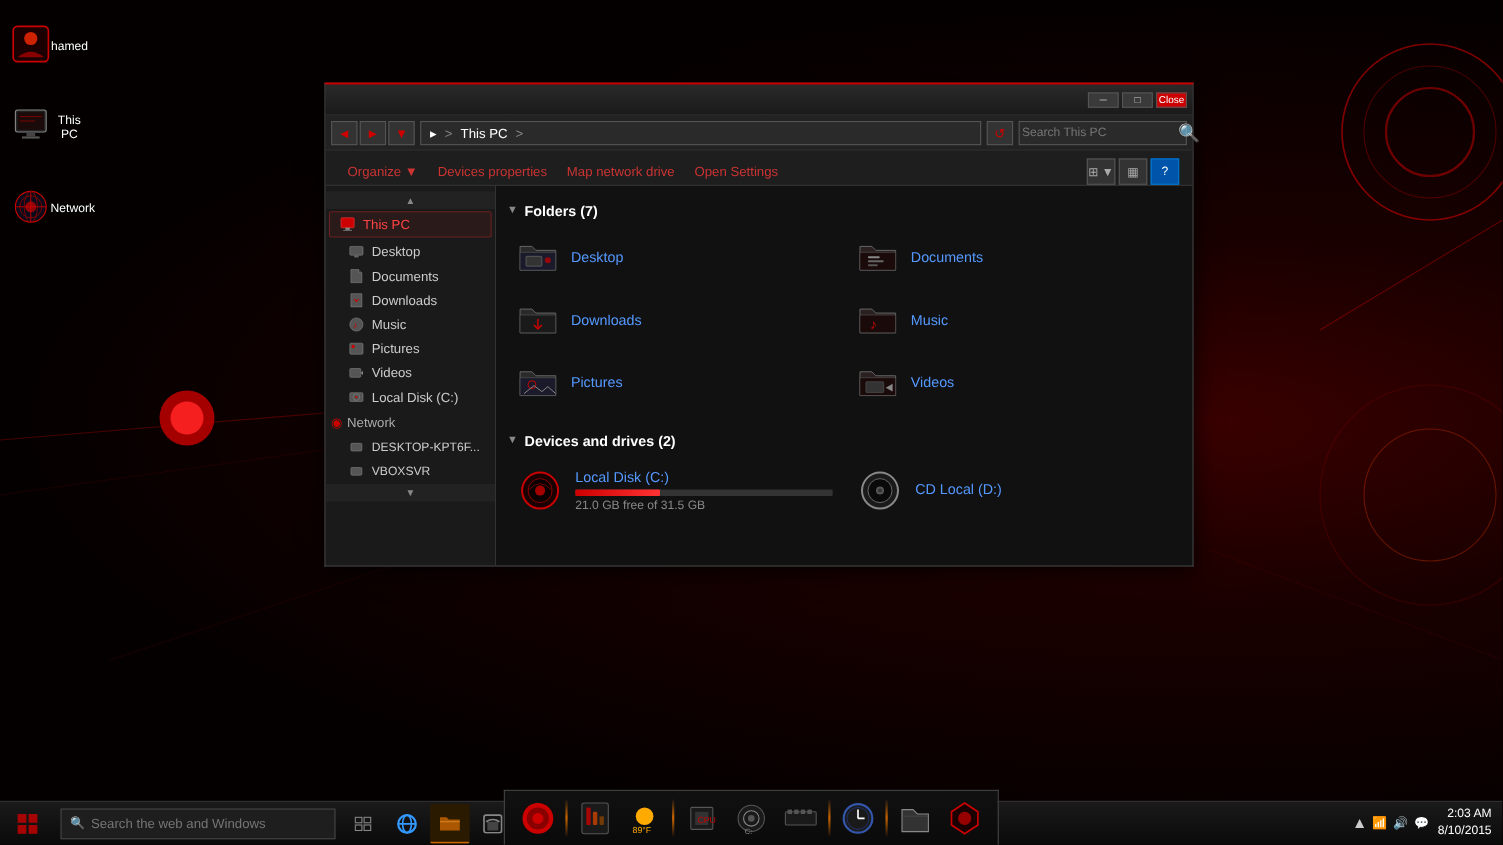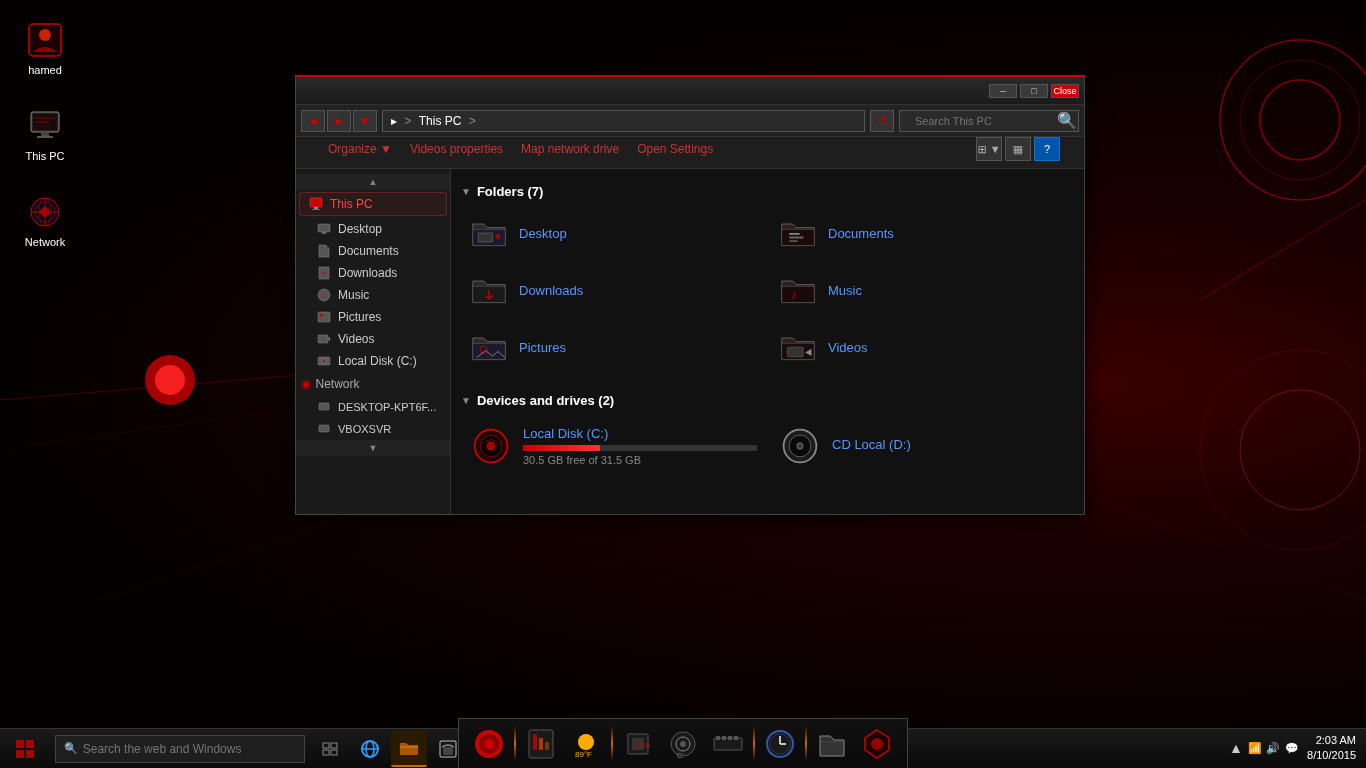--- a/index.html
+++ b/index.html
@@ -33,21 +33,21 @@
       left: 0;
       top: 0;
       display: flex;
       flex-direction: column;
       gap: 20px;
       padding: 15px 5px;
     }
 
     .desktop-icon {
       display: flex;
-      flex-direction: column;
+      flex-direction: row;
       align-items: center;
       width: 80px;
       cursor: pointer;
       padding: 5px;
     }
 
     .desktop-icon .icon-img {
       width: 40px;
       height: 40px;
       display: flex;
@@ -162,45 +162,45 @@
       color: #888;
       margin: 0 4px;
     }
 
     .address-current {
       color: #fff;
       font-size: 12px;
     }
 
     .search-box {
-      width: 180px;
+      width: 153px;
       height: 22px;
       background: #2a2a2a;
       border: 1px solid #555;
       display: flex;
       align-items: center;
-      padding: 0 15px;
+      padding: 0 2px;
     }
 
     .search-input {
       background: transparent;
       border: none;
       color: #888;
       font-size: 11px;
       outline: none;
       flex: 1;
     }
 
     
     .toolbar {
       height: 32px;
       background: #1e1e1e;
       display: flex;
-      align-items: flex-start;
-      padding: 0 24px;
+      align-items: flex-end;
+      padding: 0 12px;
       gap: 2px;
       border-bottom: 1px solid #333;
     }
 
     .toolbar-btn {
       height: 24px;
       padding: 0 8px;
       background: transparent;
       border: none;
       color: #cc3333;
@@ -660,21 +660,21 @@
     <div class="search-box">
       <input class="search-input" type="text" placeholder="Search This PC" style="">
       <span>🔍</span>
     </div>
   </div>
 
   <div class="toolbar">
     <button class="toolbar-btn">
       <span>Organize</span> ▼
     </button>
-    <button class="toolbar-btn">Videos properties</button>
+    <button class="toolbar-btn">Devices properties</button>
     <button class="toolbar-btn">Map network drive</button>
     <button class="toolbar-btn">Open Settings</button>
     <div class="toolbar-right">
       <button class="toolbar-icon-btn">⊞ ▼</button>
       <button class="toolbar-icon-btn">▦</button>
       <button class="toolbar-icon-btn" style="background:#0055aa; color:#fff; border-color:#0077cc;">?</button>
     </div>
   </div>
 
   <div class="content-area">
@@ -885,21 +885,21 @@
               <circle cx="22" cy="22" r="12" fill="#0a0000" stroke="#880000" stroke-width="1"></circle>
               <circle cx="22" cy="22" r="5" fill="#cc0000" opacity="0.8"></circle>
               <path d="M10 22 Q22 8 34 22" fill="none" stroke="#cc0000" stroke-width="1" opacity="0.5"></path>
             </svg>
           </div>
           <div class="drive-info">
             <div class="drive-name">Local Disk (C:)</div>
             <div class="drive-bar-container">
               <div class="drive-bar-fill" style="width: 33%;"></div>
             </div>
-            <div class="drive-space">30.5 GB free of 31.5 GB</div>
+            <div class="drive-space">21.0 GB free of 31.5 GB</div>
           </div>
         </div>
 
         <div class="drive-item">
           <div class="drive-icon">
             <svg class="drive-svg" viewBox="0 0 44 44">
               <circle cx="22" cy="22" r="18" fill="#1a1a1a" stroke="#888" stroke-width="2"></circle>
               <circle cx="22" cy="22" r="12" fill="#0a0a0a" stroke="#666" stroke-width="1"></circle>
               <circle cx="22" cy="22" r="4" fill="#555"></circle>
               <circle cx="22" cy="22" r="2" fill="#333"></circle>

